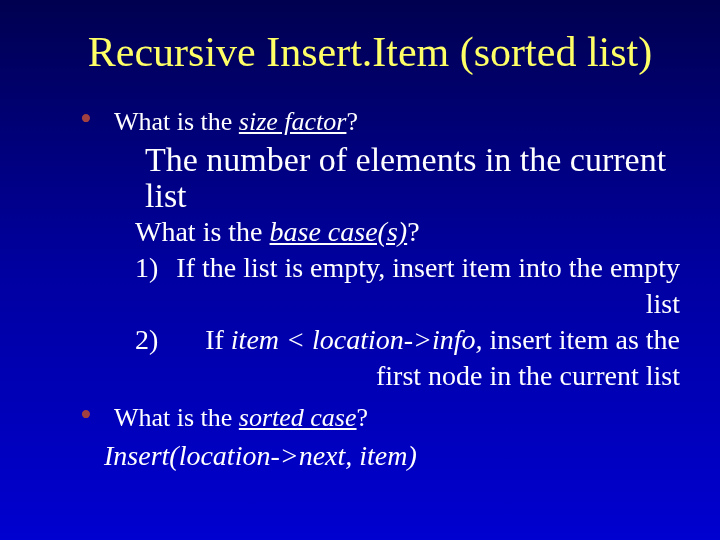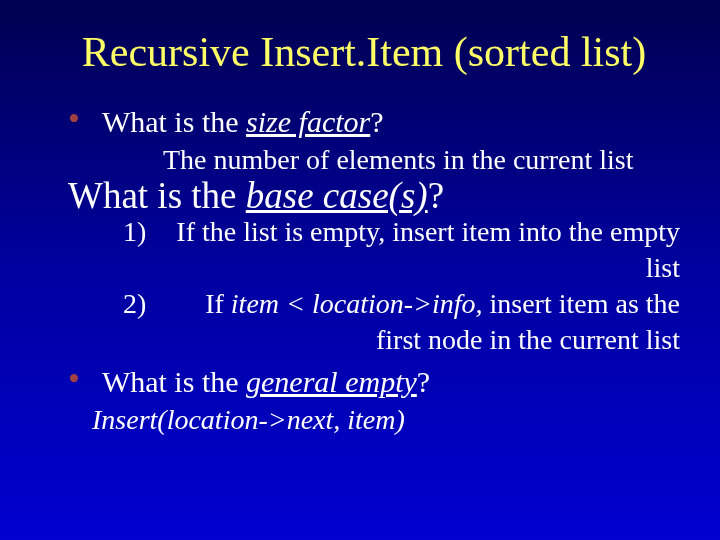--- a/index.html
+++ b/index.html
@@ -11,21 +11,21 @@
   }
   body {
     background: linear-gradient(to bottom, #000050 0%, #0000a0 50%, #0000d0 100%);
     font-family: "Times New Roman", Times, serif;
     color: #ffffff;
   }
   .slide {
     width: 720px;
     height: 492px;
     box-sizing: border-box;
-    padding: 28px 40px 20px 48px;
+    padding: 28px 40px 20px 60px;
   }
   .title {
     font-size: 42px;
     color: #ffff66;
     text-align: center;
     margin-bottom: 28px;
     font-weight: normal;
   }
   .body {
     padding-left: 20px;
@@ -36,30 +36,31 @@
     margin-bottom: 2px;
   }
   .bullet-dot {
     color: #a04040;
     font-size: 34px;
     line-height: 30px;
     margin-right: 22px;
     flex-shrink: 0;
   }
   .bullet-text {
-    font-size: 30px;
+    font-size: 26px;
     line-height: 36px;
   }
   .sub {
-    font-size: 37px;
+    margin-left: 55px;
+    font-size: 28px;
     line-height: 36px;
   }
   .sub-indent {
-    margin-left: 95px;
-    font-size: 28px;
+    margin-left: 65px;
+    font-size: 34px;
     line-height: 36px;
   }
   .sub-num {
     margin-left: 55px;
     font-size: 28px;
     line-height: 36px;
     display: flex;
   }
   .num-label {
     width: 40px;
@@ -119,21 +120,21 @@
       <div class="num-text">
         <span>If  </span><span class="ital">item &lt; location-&gt;info,</span><span> insert item as the first node in the current list</span>
       </div>
     </div>
 
     <div class="spacer"></div>
 
     <div class="bullet-row">
       <div class="bullet-dot">•</div>
       <div class="bullet-text">
-        <span>What is the </span><span class="ital-under">general empty</span><span>?</span>
+        <span>What is the </span><span class="ital-under">sorted case</span><span>?</span>
       </div>
     </div>
 
     <div class="answer-line">Insert(location-&gt;next, item)</div>
 
   </div>
 
 </div>
 
 </body></html>

